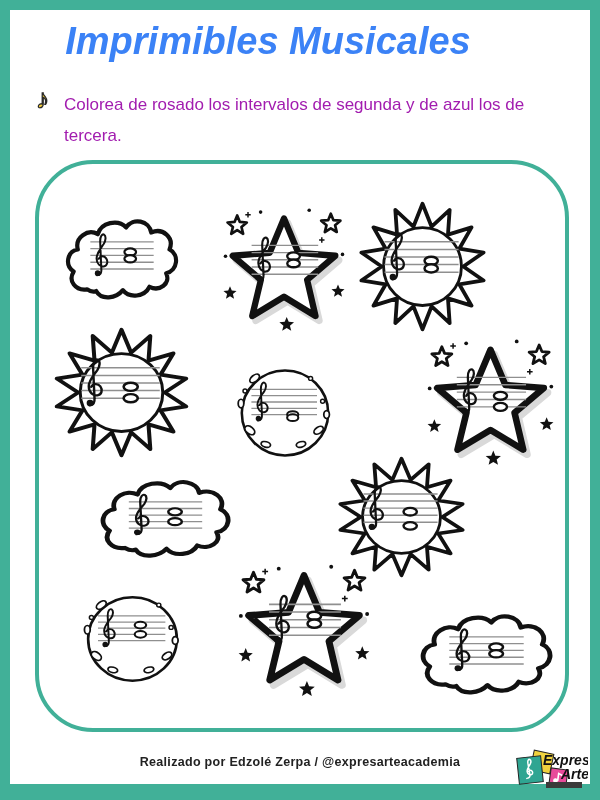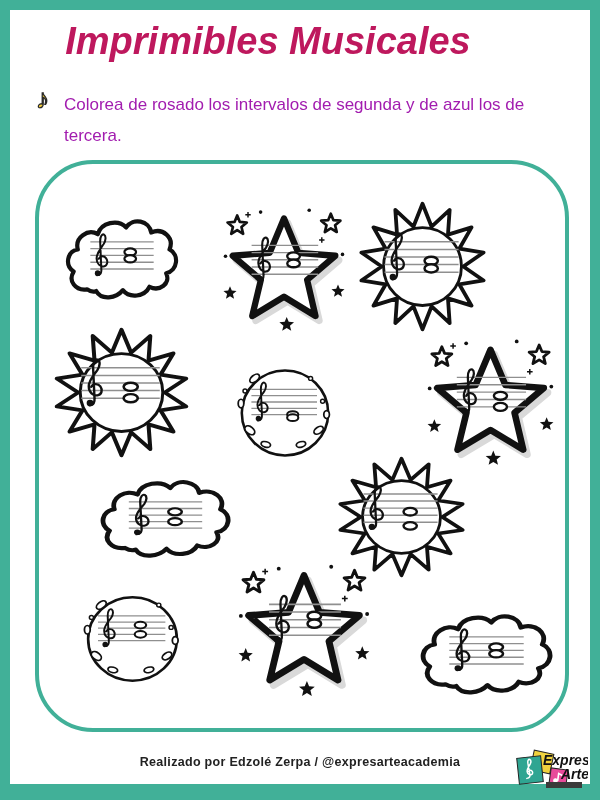--- a/index.html
+++ b/index.html
@@ -4,21 +4,21 @@
 <style>
   html,body{margin:0;padding:0;}
   body{width:600px;height:800px;position:relative;background:#ffffff;
        font-family:"Liberation Sans",sans-serif;overflow:hidden;}
   .frame-side{position:absolute;background:#41b098;}
   #frame-top{left:0;top:0;width:600px;height:10px;}
   #frame-left{left:0;top:0;width:10px;height:800px;}
   #frame-right{left:590px;top:0;width:10px;height:800px;}
   #bottom-bar{position:absolute;left:0;top:784px;width:600px;height:16px;background:#41b098;}
   #page-title{position:absolute;left:0;top:20px;width:536px;text-align:center;
-      font-size:38px;font-weight:bold;font-style:italic;color:#be185d;letter-spacing:0px;}
+      font-size:38px;font-weight:bold;font-style:italic;color:#3b82f6;letter-spacing:0px;}
   #note-icon{position:absolute;left:36px;top:84px;font-size:27px;color:#f4ce3b;
       -webkit-text-stroke:1.2px #2a2a2a;text-shadow:0 0 1px #2a2a2a;}
   #instruction-text{position:absolute;left:64px;top:90px;width:500px;
       font-size:17px;line-height:1.8;color:#a21caf;font-weight:500;}
   #worksheet-box{position:absolute;left:35px;top:160px;width:526px;height:564px;
       border:4px solid #41b098;border-radius:58px;background:#fff;}
   #shapes-layer{position:absolute;left:0;top:0;width:100%;height:100%;}
   #footer-credit{position:absolute;left:0;top:755px;width:600px;text-align:center;
       font-size:12.5px;font-weight:bold;color:#222;letter-spacing:0.3px;}
   #logo{position:absolute;left:516px;top:746px;}

